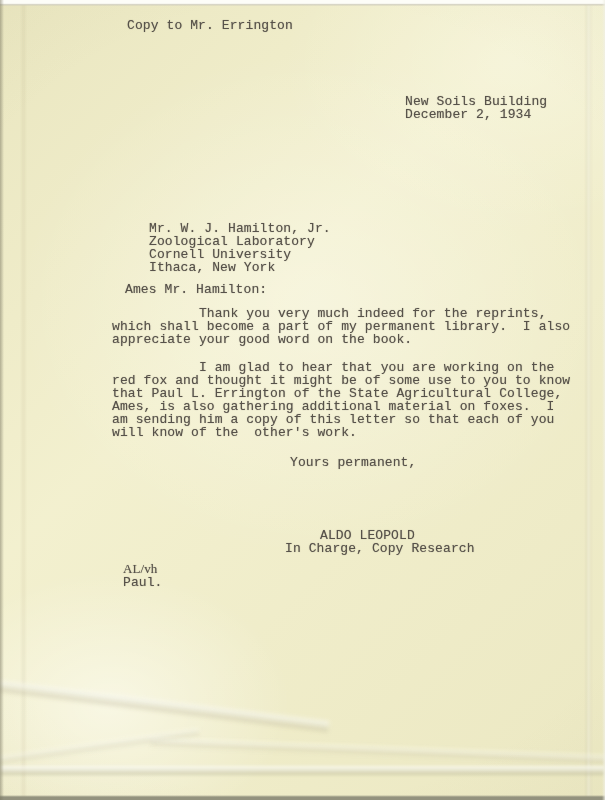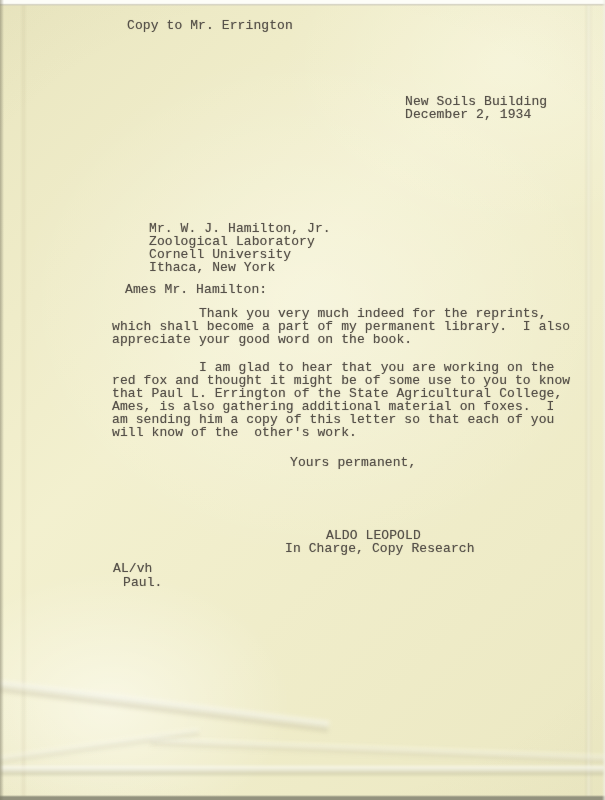--- a/index.html
+++ b/index.html
@@ -92,19 +92,19 @@
 
 <div class="typed" style="left:112px;top:361px;">           I am glad to hear that you are working on the
 red fox and thought it might be of some use to you to know
 that Paul L. Errington of the State Agricultural College,
 Ames, is also gathering additional material on foxes.  I
 am sending him a copy of this letter so that each of you
 will know of the  other's work.</div>
 
 <div class="typed" style="left:290px;top:456px;">Yours permanent,</div>
 
-<div class="typed" style="left:320px;top:529px;margin-left:6px;">ALDO LEOPOLD</div>
+<div class="typed" style="left:320px;top:529px;">ALDO LEOPOLD</div>
 
 <div class="typed" style="left:285px;top:542px;">In Charge, Copy Research</div>
 
-<div class="typed" style="left:113px;top:562px;">AL/vh</div>
+<div class="typed" style="left:123px;top:562px;font-family:Liberation Serif, serif;">AL/vh</div>
 
 <div class="typed" style="left:123px;top:576px;">Paul.</div>
 
 </body></html>

